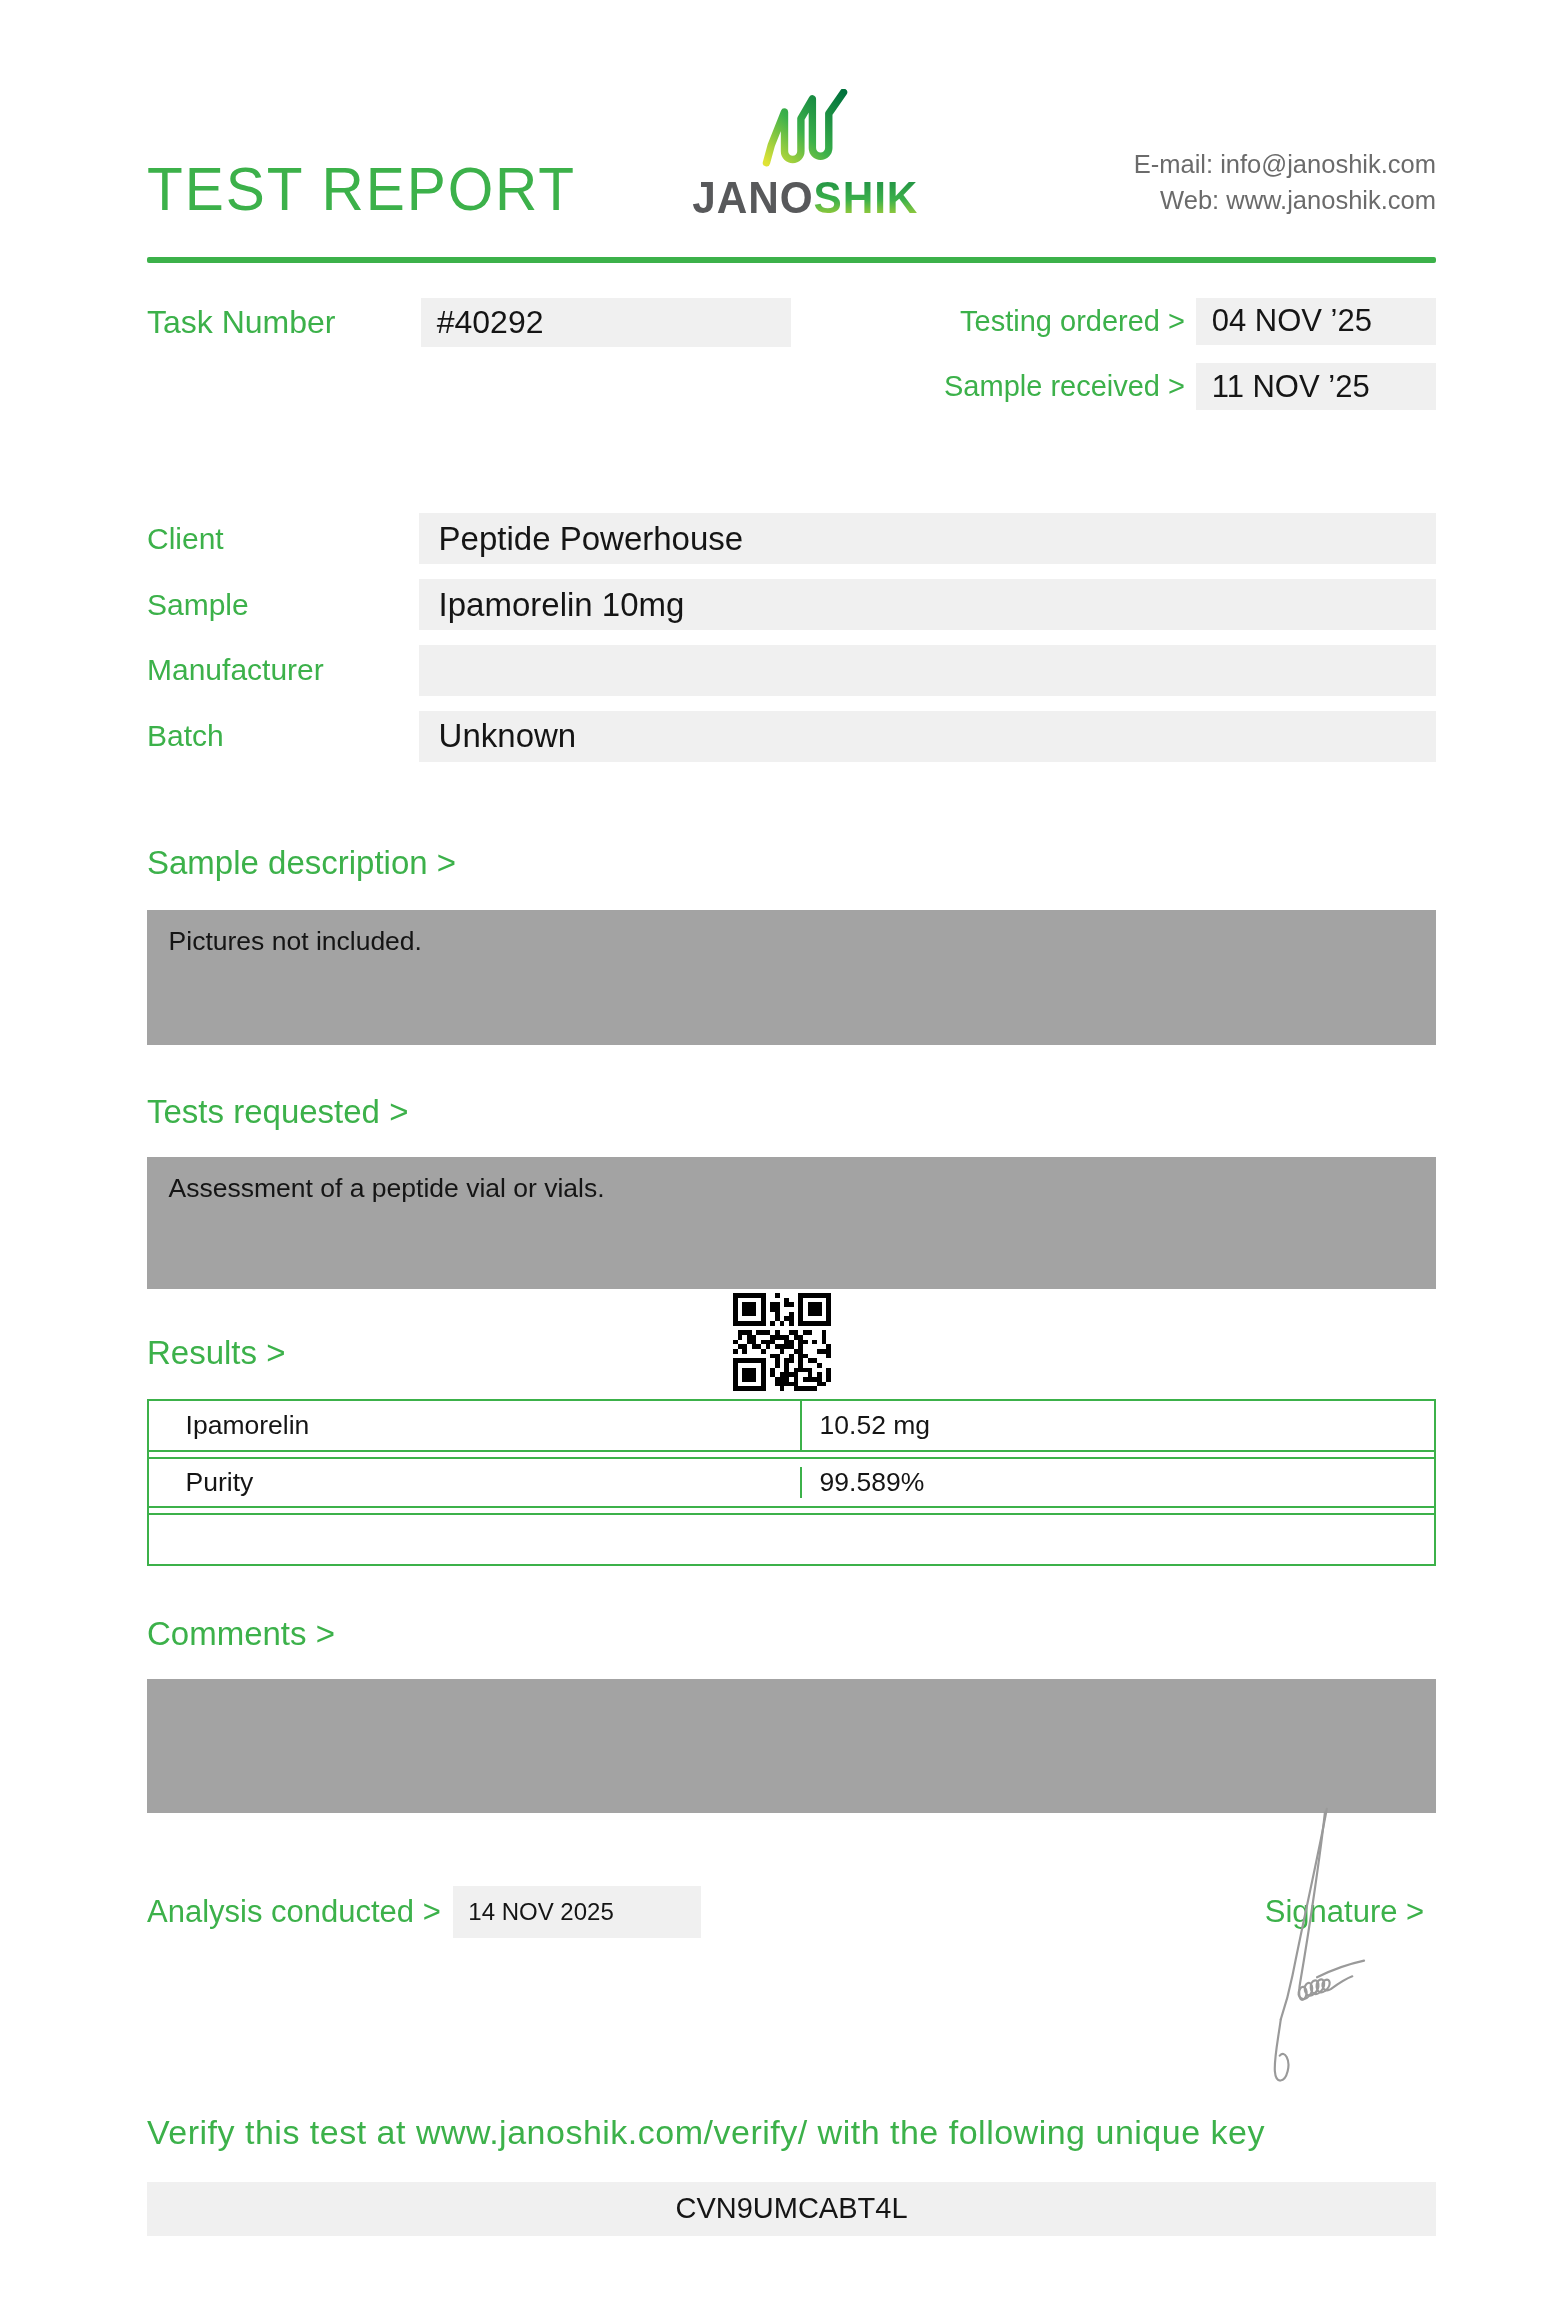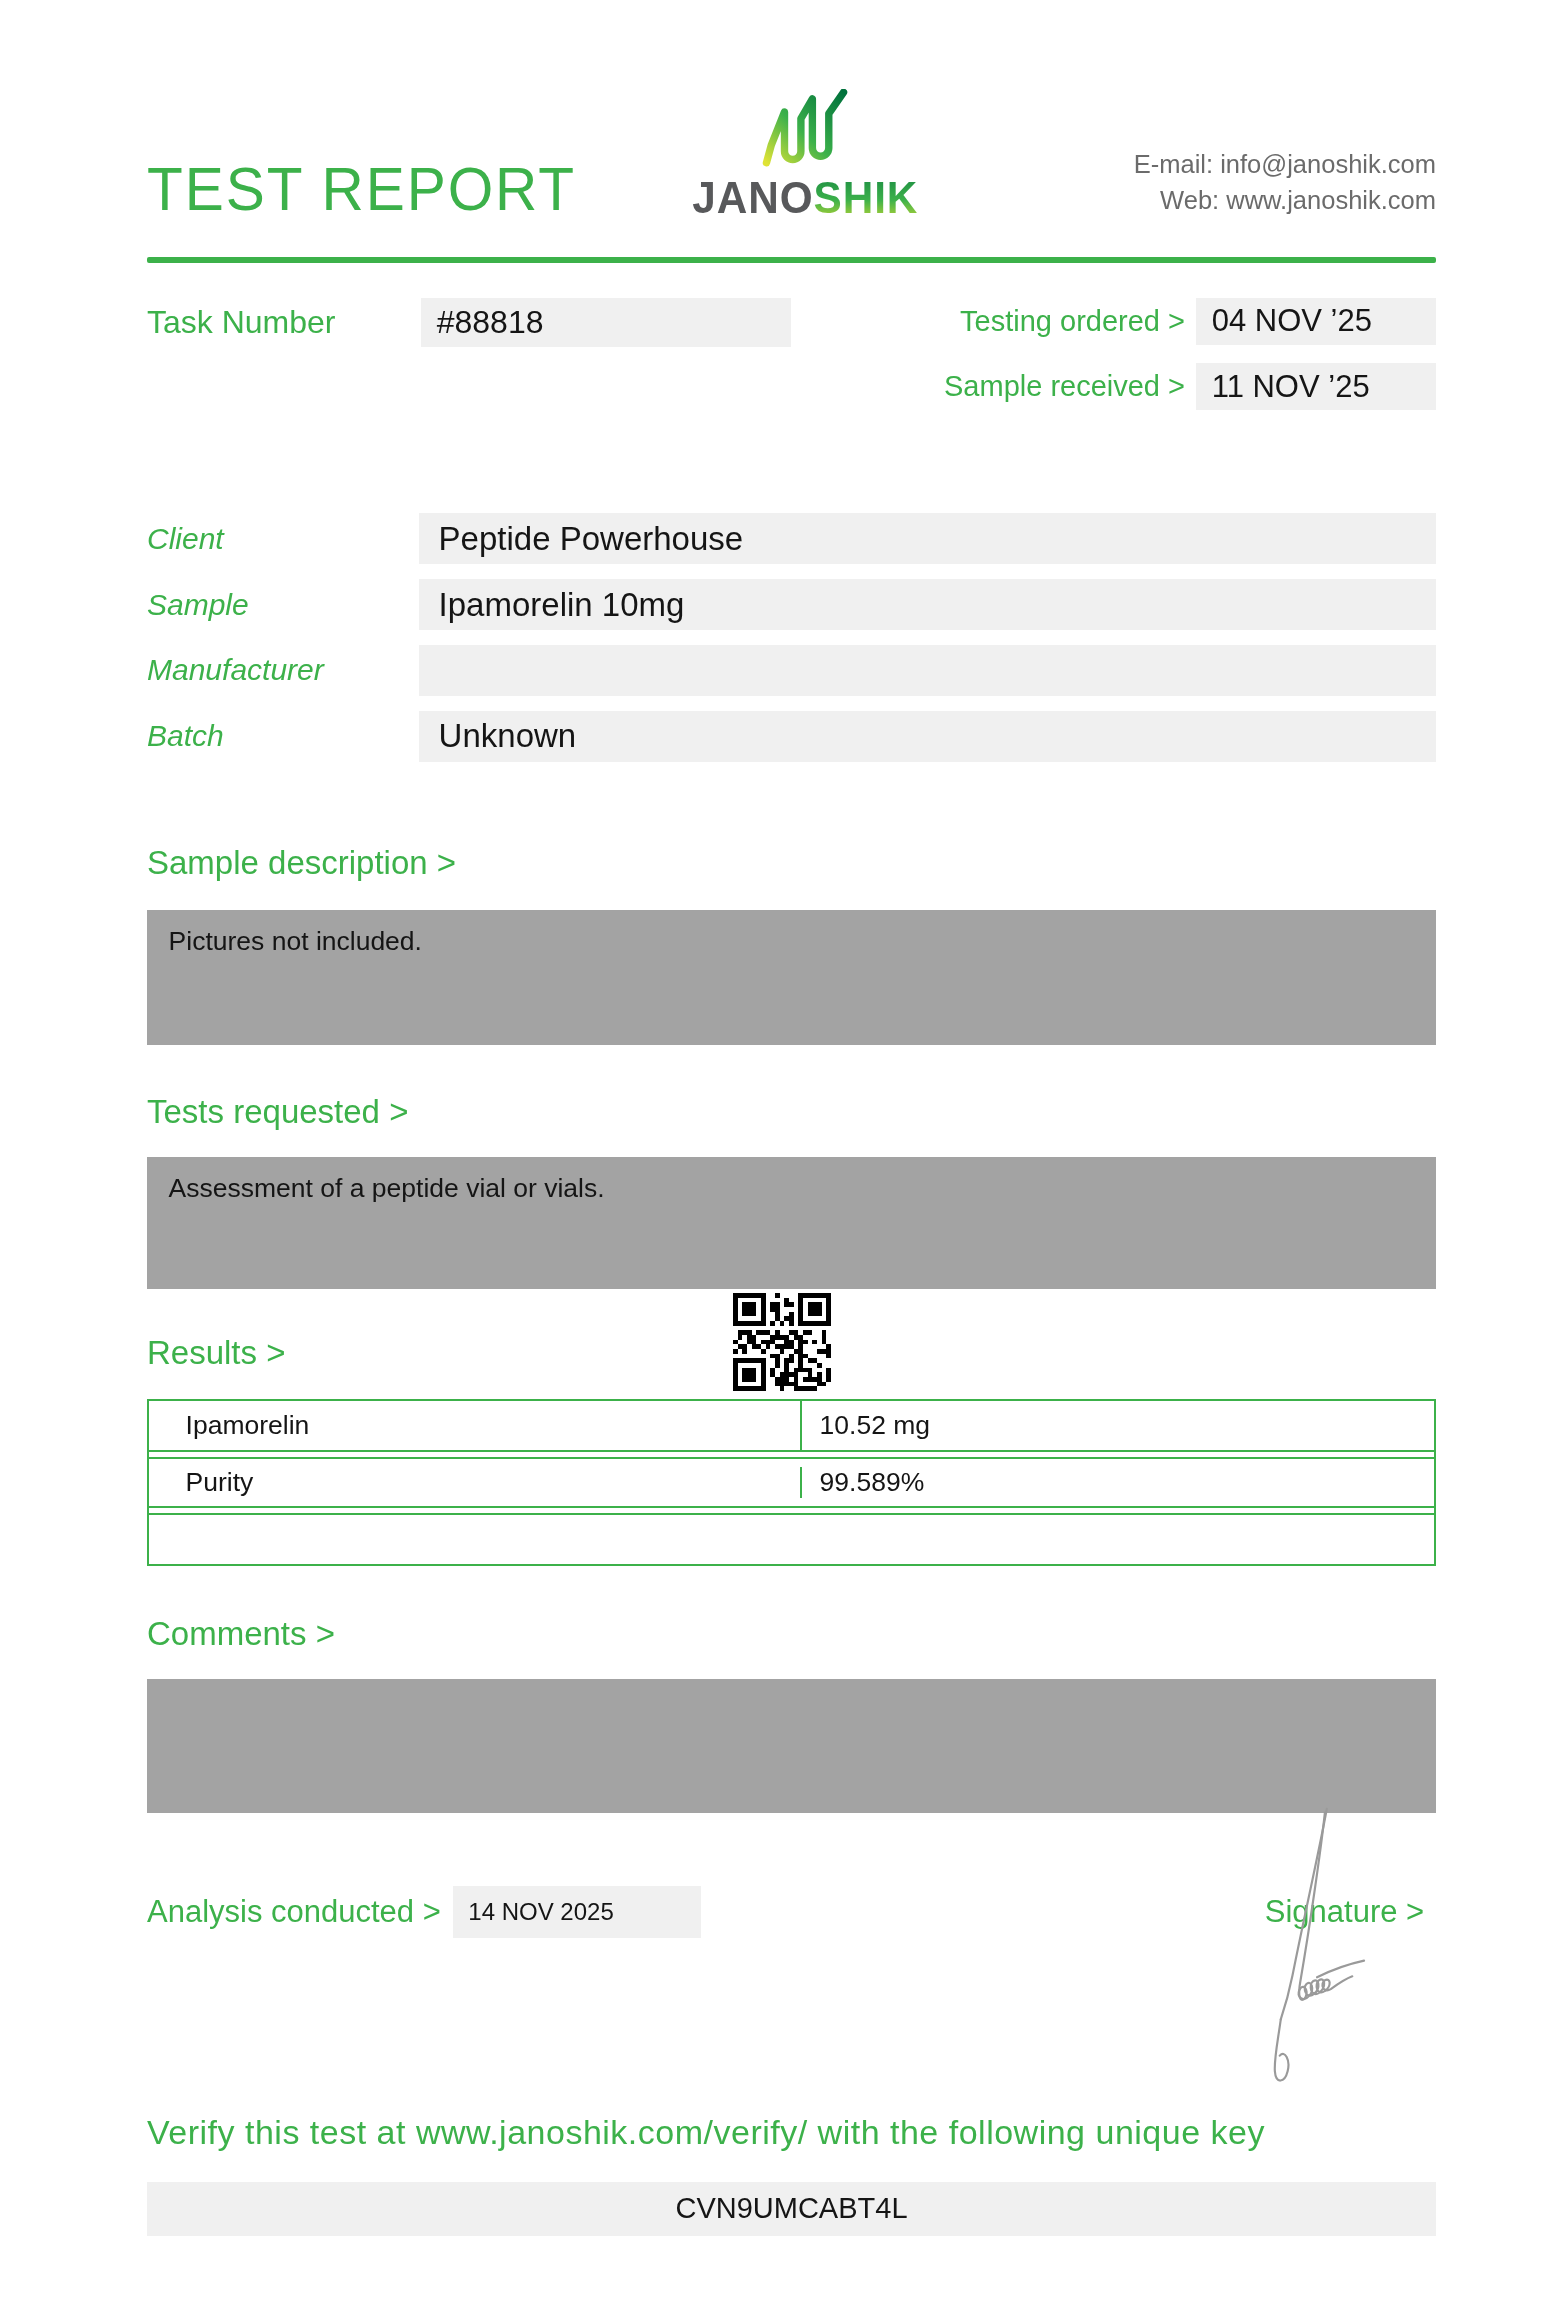--- a/index.html
+++ b/index.html
@@ -36,21 +36,21 @@
   .gbox { background:#f0f0f0; display:flex; align-items:center; padding:0 15.7px; font-size:32px; font-weight:500; color:#151515; }
   .task-box { width:370px; height:49px; }
   .meta-right { margin-left:auto; display:flex; flex-direction:column; gap:18.6px; }
   .meta-right .mrow { display:flex; align-items:center; justify-content:flex-end; }
   .meta-right .glabel { margin-right:11px; font-size:29px; }
   .date-box { width:240px; height:47px; font-size:31px; }
 
   
   .info { margin-top:103px; display:flex; flex-direction:column; gap:14.7px; }
   .info .irow { display:flex; align-items:center; }
-  .info .glabel { width:272px; font-size:30px;font-style:italic; }
+  .info .glabel { width:272px; font-size:30px; }
   .ibox { flex:1; height:51px; background:#f0f0f0; display:flex; align-items:center; padding:0 19.6px; font-size:33px; color:#151515; }
 
   
   .sec-heading { color:#3cb14a; font-size:33px; line-height:41px; white-space:nowrap; }
   .sec-box { background:#a3a3a3; padding:15.7px 21.6px; font-size:26.5px; color:#151515; }
   .sd-heading { margin-top:80px; }
   .sd-box { margin-top:27.4px; height:135px; }
   .tr-heading { margin-top:46px; }
   .tr-box { margin-top:25.5px; height:132px; }
 
@@ -106,21 +106,21 @@
       <div>E-mail: info@janoshik.com</div>
       <div>Web: www.janoshik.com</div>
     </div>
   </div>
 
   <div class="rule"></div>
 
   <div class="meta-row">
     <div class="meta-left">
       <div class="glabel task-label">Task Number</div>
-      <div class="gbox task-box">#88818</div>
+      <div class="gbox task-box">#40292</div>
     </div>
     <div class="meta-right">
       <div class="mrow">
         <div class="glabel">Testing ordered &gt;</div>
         <div class="gbox date-box">04 NOV ’25</div>
       </div>
       <div class="mrow">
         <div class="glabel">Sample received &gt;</div>
         <div class="gbox date-box">11 NOV ’25</div>
       </div>

